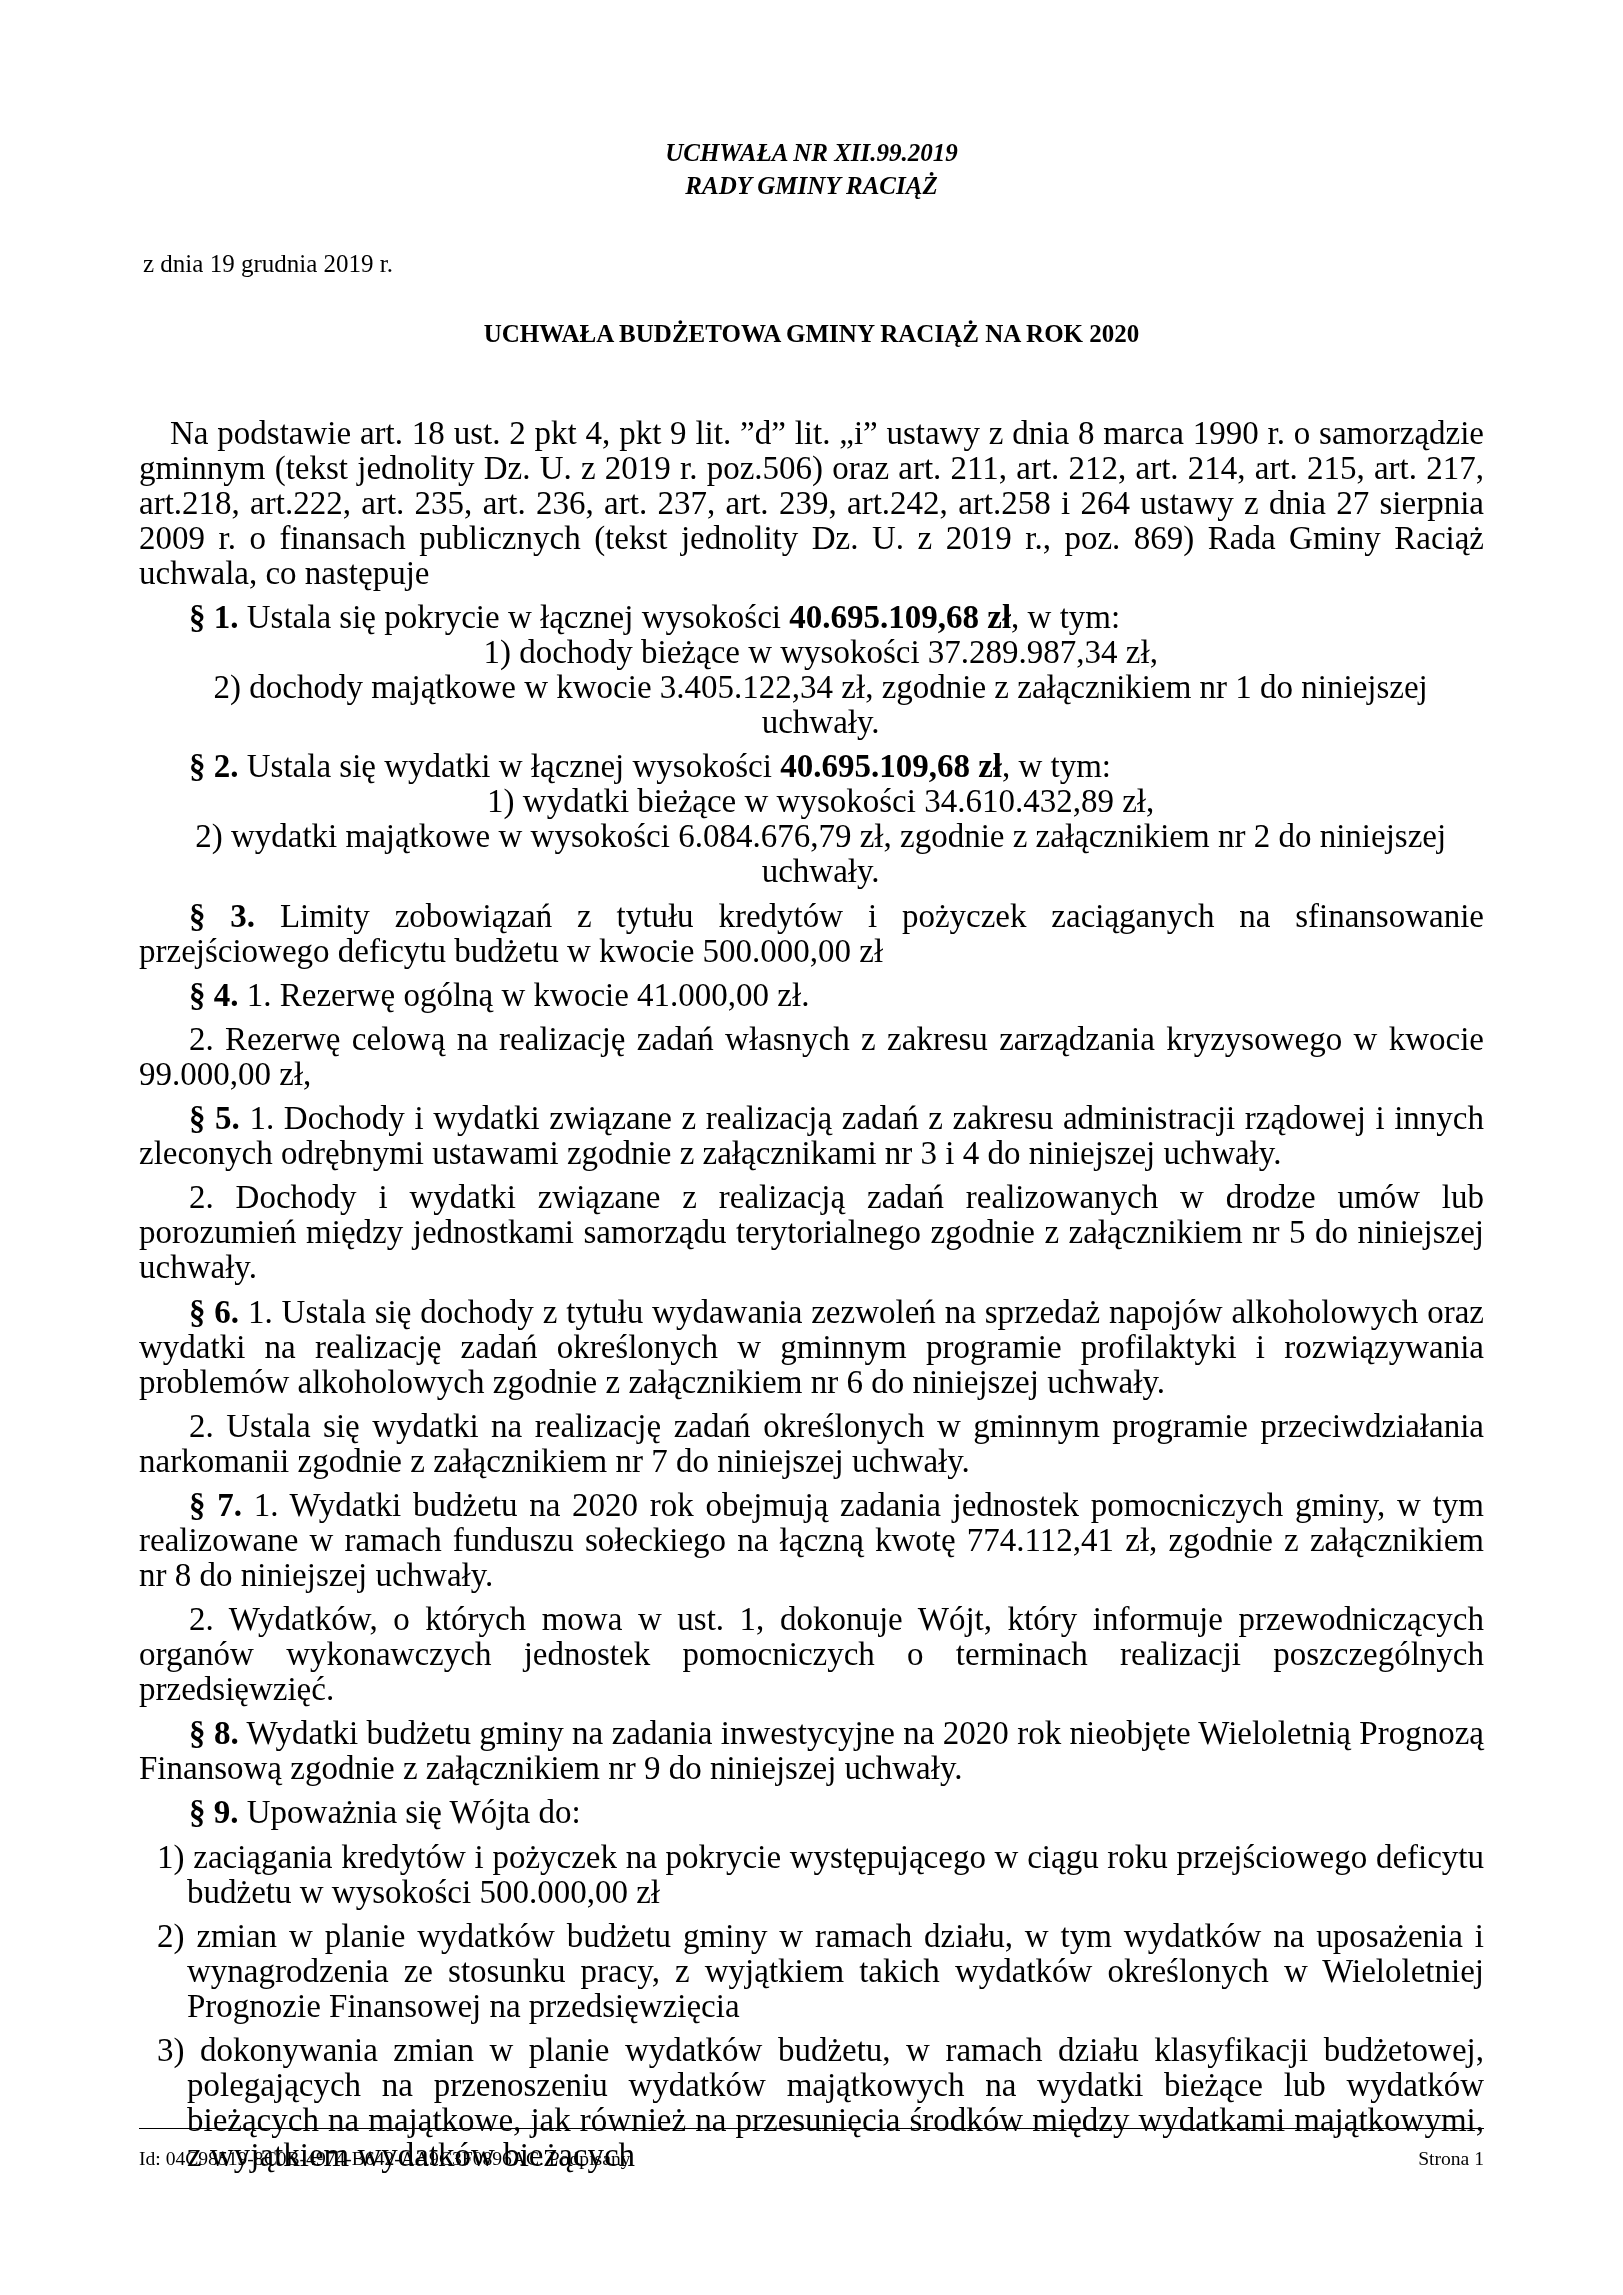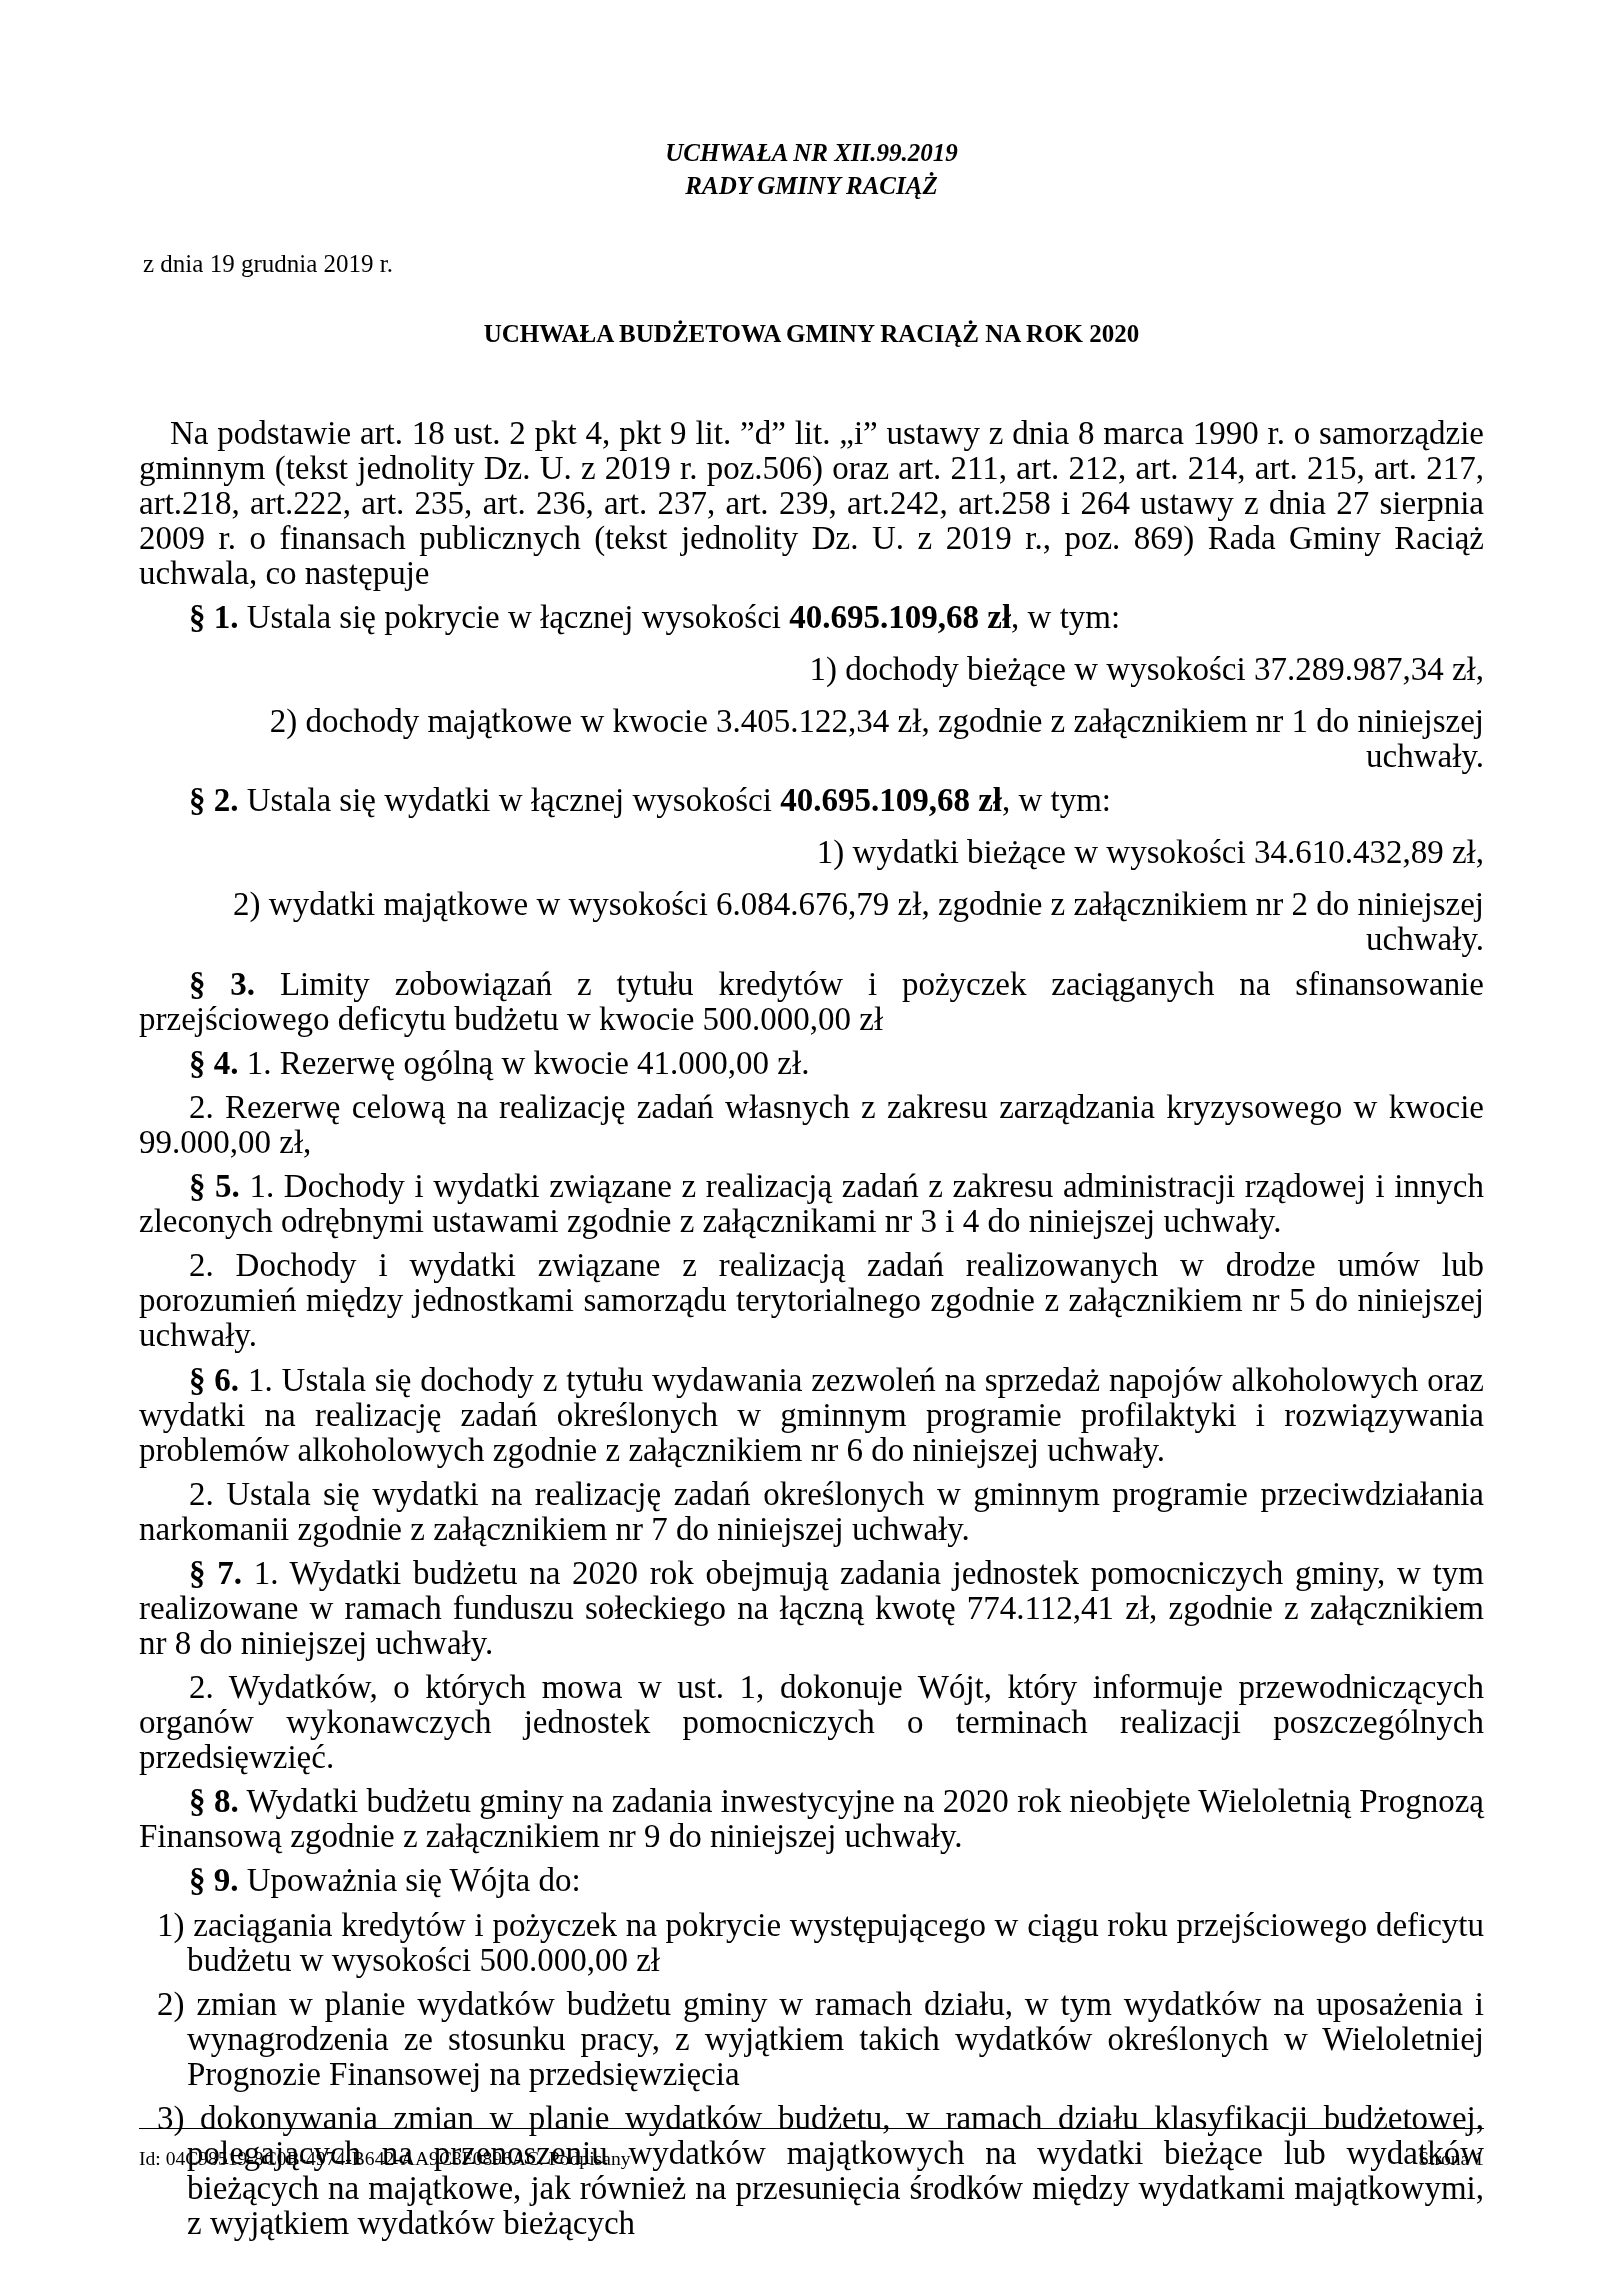--- a/index.html
+++ b/index.html
@@ -12,21 +12,21 @@
     .hdr { text-align: center; font-weight: bold; font-size: 25px; line-height: 33px; }
     .hdr1 { position: absolute; top: 136px; left: 0; width: 100%; font-style: italic; }
     .date { position: absolute; top: 247px; left: 4px; width: 100%; text-align: left; font-size: 25px; line-height: 33px; }
     .hdr2 { position: absolute; top: 317px; left: 0; width: 100%; }
     .body { position: absolute; top: 416px; left: 0; width: 100%; font-size: 33px; line-height: 35px; }
     p { margin: 0; text-align: justify; }
     .pream { text-indent: 31px; margin-bottom: 1.3px; }
     .para { text-indent: 50px; margin-top: 9.2px; }
     .sub { text-indent: 50px; margin-top: 9.2px; }
     .li { padding-left: 48px; text-indent: -30px; margin-top: 9.2px; text-align: justify; }
-    .li-simple { padding-left: 18.3px; margin-top: 17px; text-align: right; }
+    .li-simple { padding-left: 18.3px; margin-top: 0; text-align: center; }
     b { font-weight: bold; }
     .footer-rule { position: absolute; left: 139px; top: 2128px; width: 1345px; height: 0; border-top: 1.3px solid #000; }
     .footer { position: absolute; left: 139px; top: 2147px; width: 1345px; font-size: 19.6px; line-height: 23.6px; }
     .footer .id { position: absolute; left: 0; top: 0; }
     .footer .pg { position: absolute; right: 0; top: 0; }
   </style>
 </head>
 <body>
 
 <div class="page">

